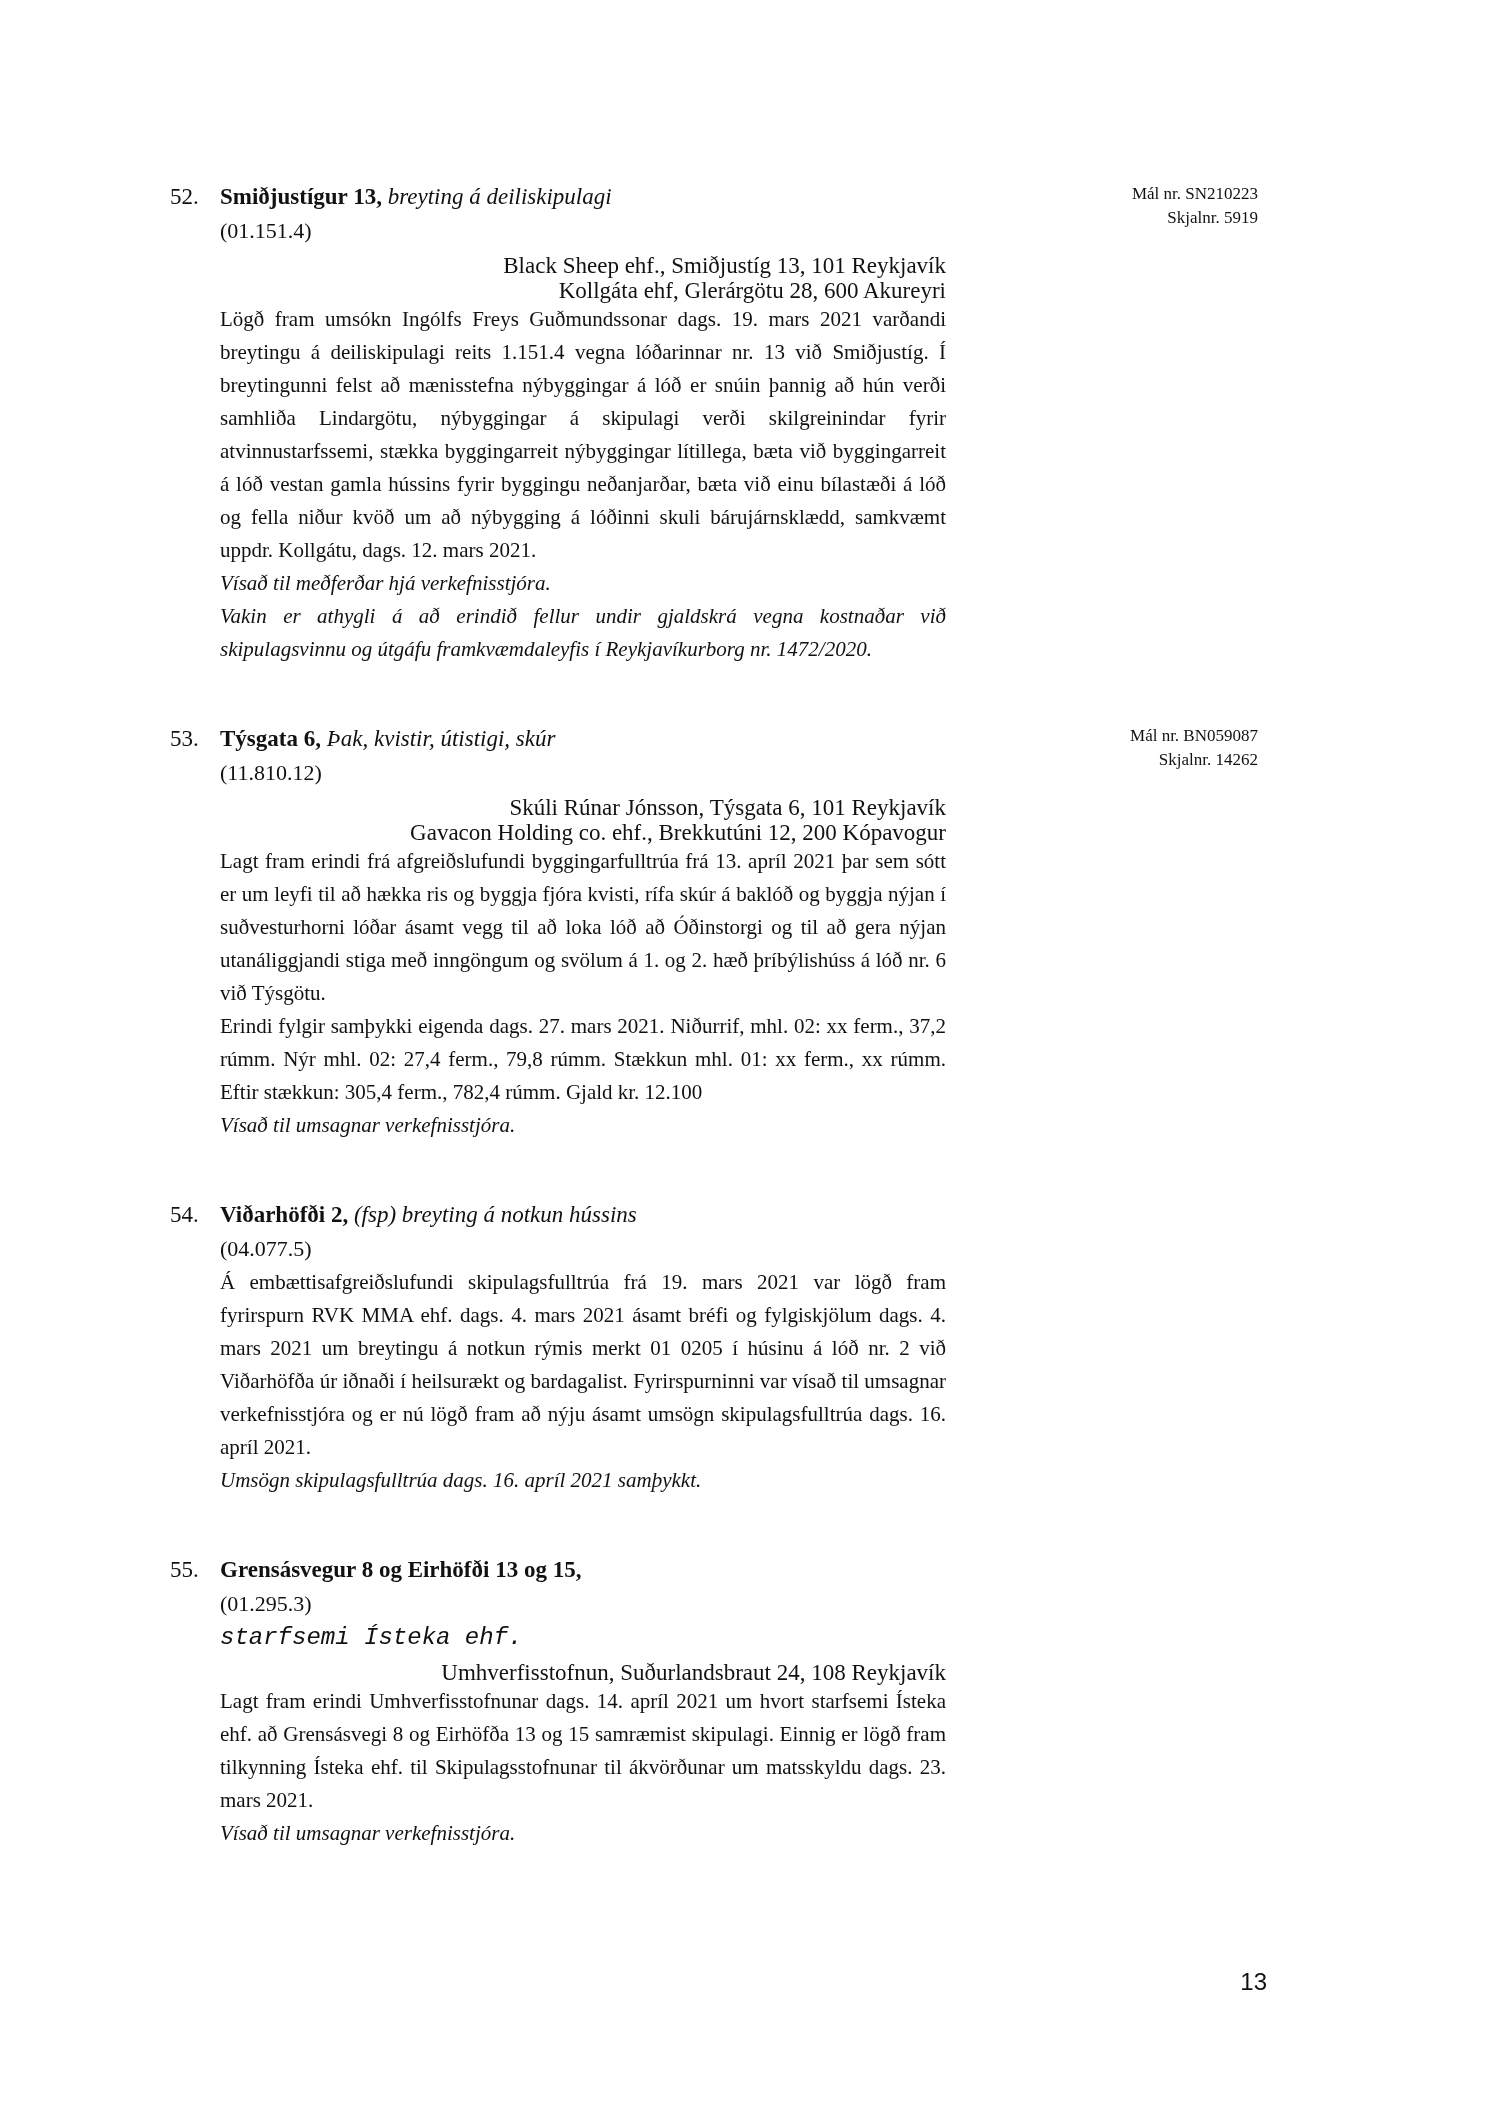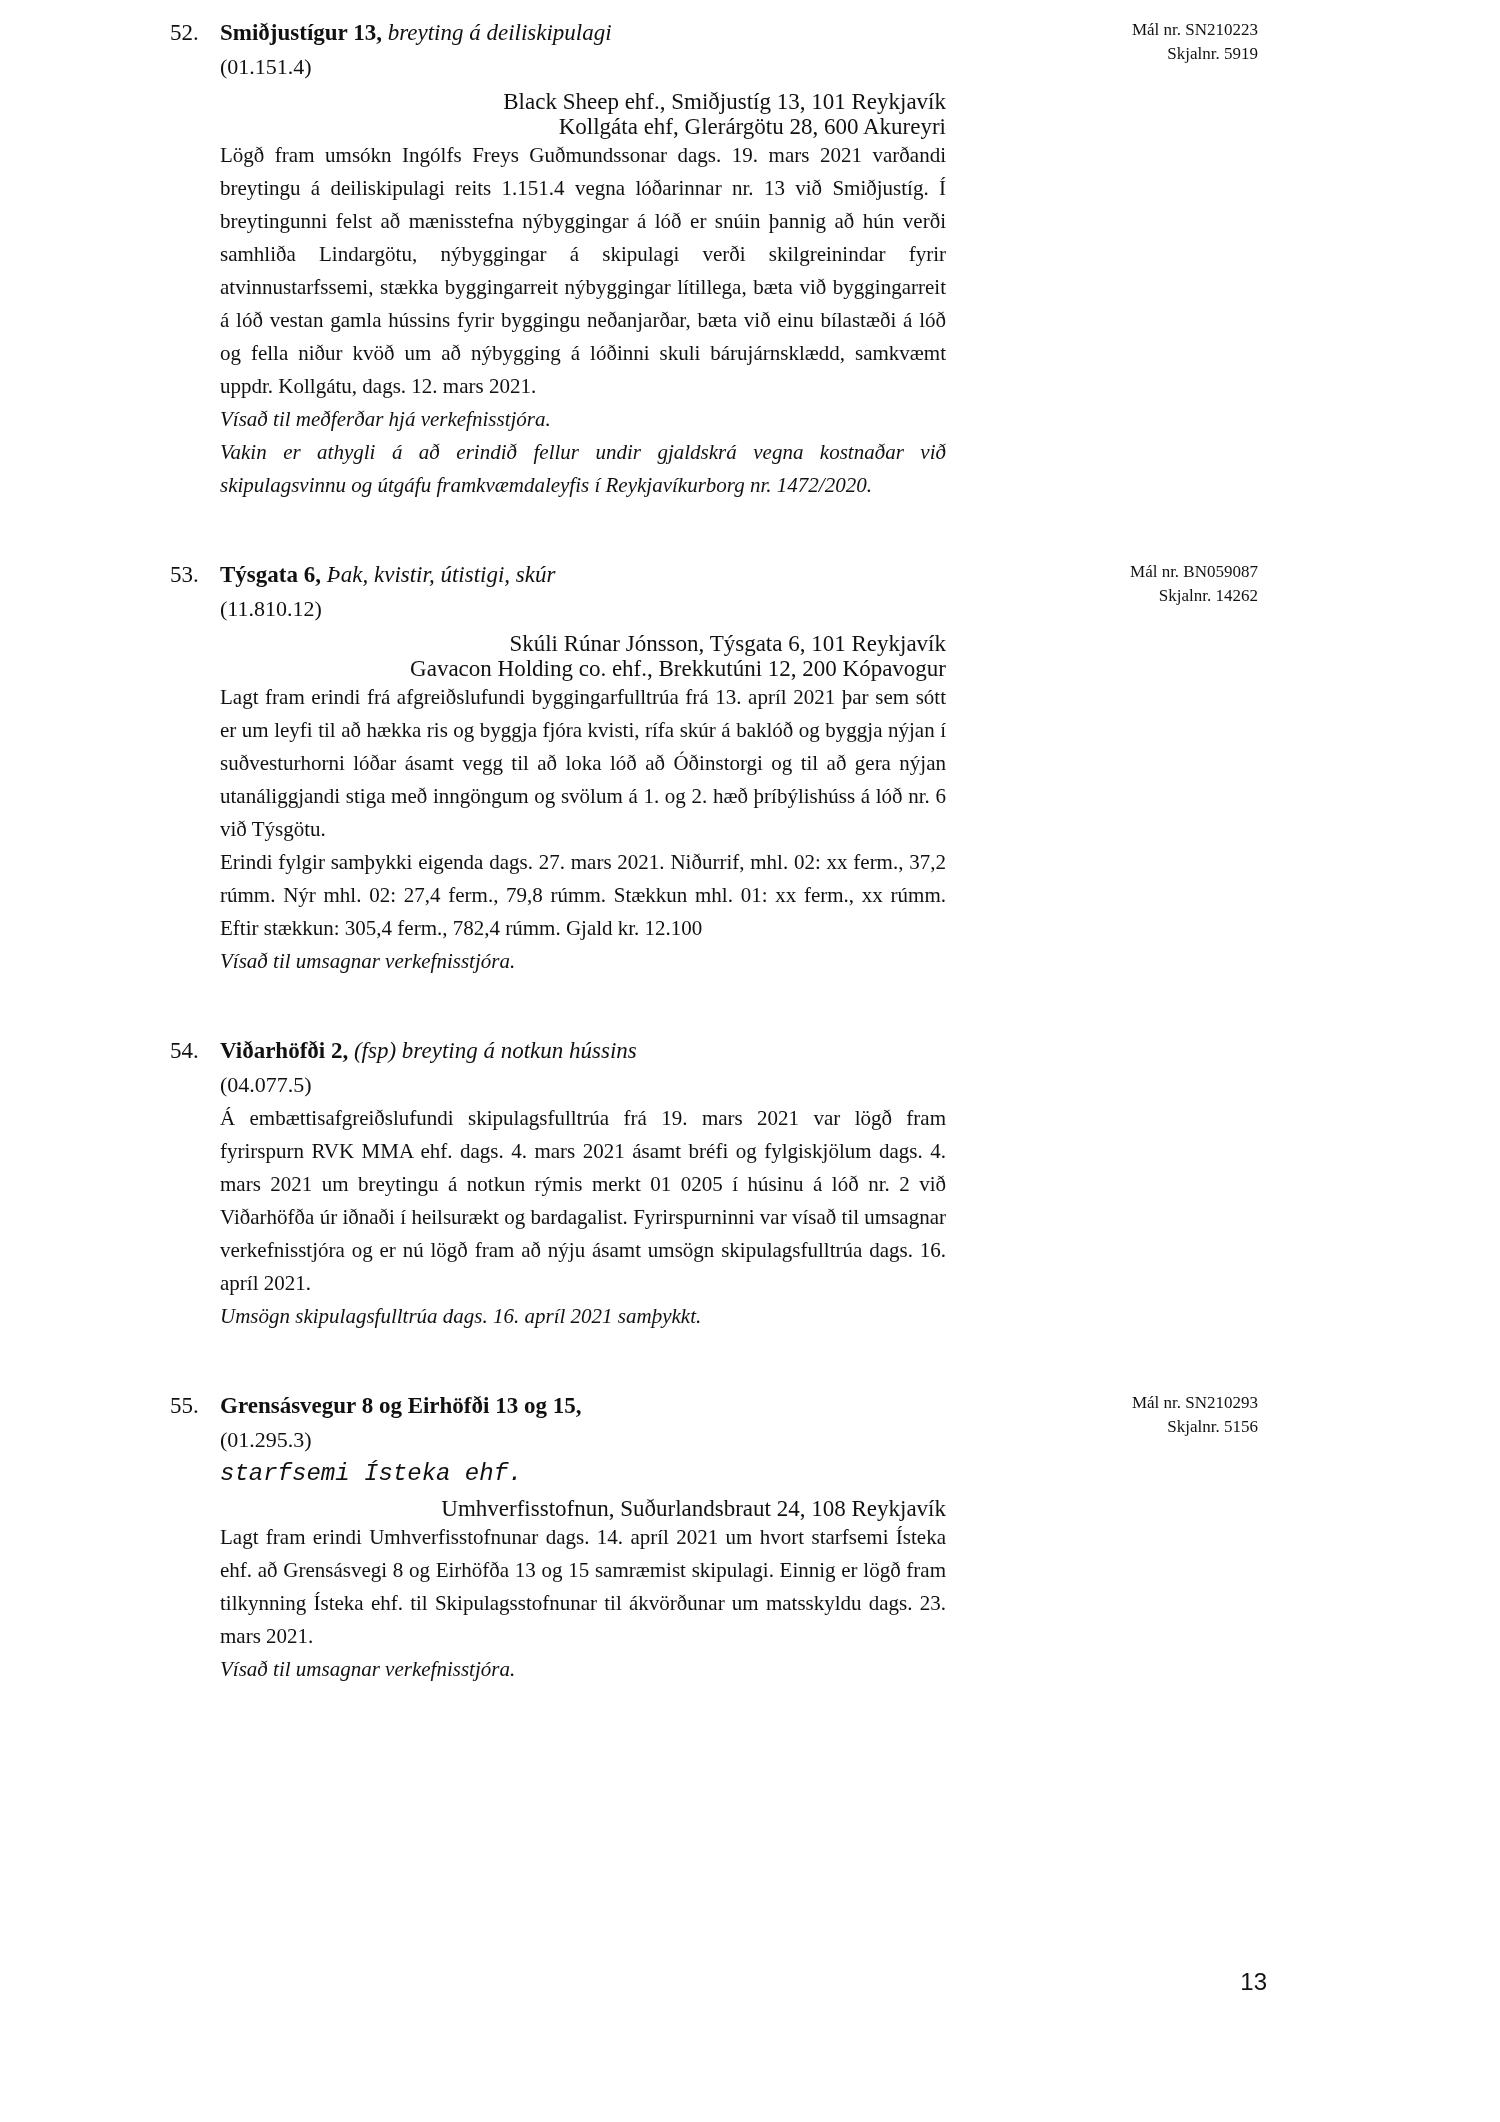--- a/index.html
+++ b/index.html
@@ -10,21 +10,21 @@
   .page {
     position: relative;
     width: 1500px;
     height: 2122px;
     background: #ffffff;
     color: #111111;
     font-family: "Liberation Serif", serif;
     overflow: hidden;
   }
   .content {
-    margin-top: 16px;
+    padding-top: 180px;
   }
   .item {
     position: relative;
     margin-left: 220px;
     width: 726px;
   }
   .item + .item {
     margin-top: 56px;
   }
   .item-num {
@@ -143,24 +143,20 @@
       <p class="body-para italic">Umsögn skipulagsfulltrúa dags. 16. apríl 2021 samþykkt.</p>
     </section>
 
     <section class="item">
       <span class="item-num">55.</span>
       <div class="title-line">
         <span class="title-text"><b>Grensásvegur 8 og Eirhöfði 13 og 15,</b></span>
         <span class="item-code">(01.295.3)</span>
       </div>
       <div class="title-sub">starfsemi Ísteka ehf.</div>
-      <div class="item-meta">
-        <div>Mál nr. SN210293</div>
-        <div>Skjalnr. 5156</div>
-      </div>
       <div class="parties">
         <div>Umhverfisstofnun, Suðurlandsbraut 24, 108 Reykjavík</div>
       </div>
       <p class="body-para">Lagt fram erindi Umhverfisstofnunar dags. 14. apríl 2021 um hvort starfsemi Ísteka ehf. að Grensásvegi 8 og Eirhöfða 13 og 15 samræmist skipulagi. Einnig er lögð fram tilkynning Ísteka ehf. til Skipulagsstofnunar til ákvörðunar um matsskyldu dags. 23. mars 2021.</p>
       <p class="body-para italic">Vísað til umsagnar verkefnisstjóra.</p>
     </section>
 
   </div>
 
   <div class="page-number">13</div>

